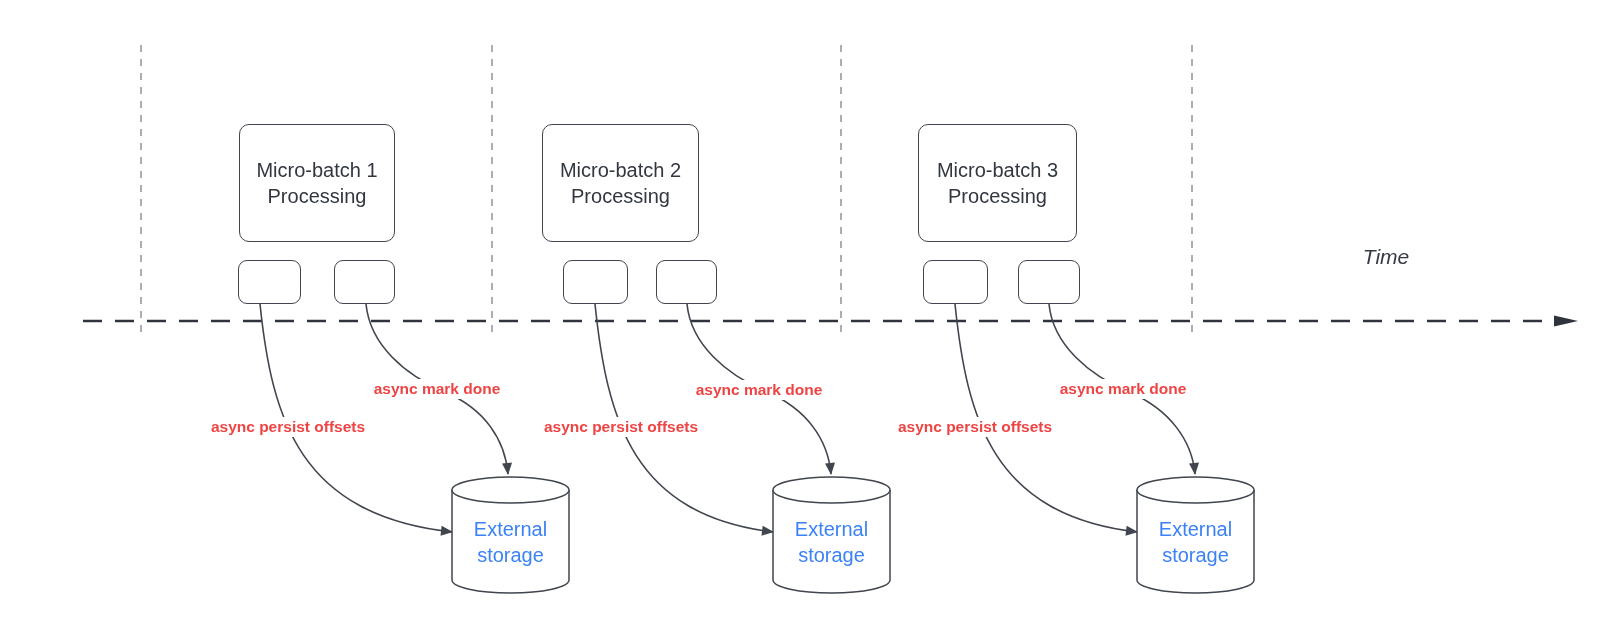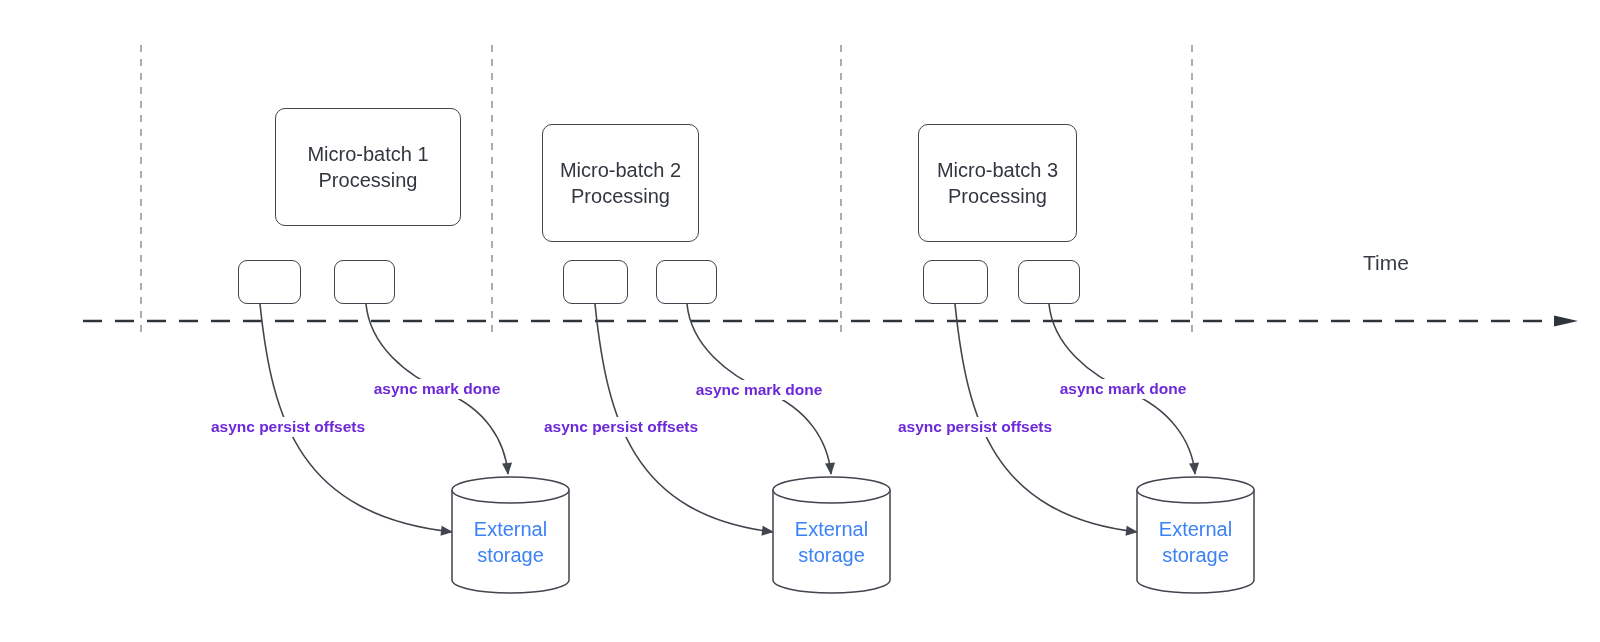--- a/index.html
+++ b/index.html
@@ -41,21 +41,21 @@
     border-radius: 9px;
     background: #ffffff;
   }
   .edge-label {
     position: absolute;
     transform: translate(-50%, -50%);
     background: #ffffff;
     padding: 1px 3px;
     font-size: 15.5px;
     font-weight: bold;
-    color: #6d28d9;
+    color: #ef4444;
     white-space: nowrap;
   }
   .storage-label {
     position: absolute;
     text-align: center;
     color: #3b82f6;
     font-size: 20px;
     line-height: 26px;
   }
   .storage-label span, .node span {
@@ -107,21 +107,21 @@
       <path d="M773,490 L773,580 A58.5,13 0 0 0 890,580 L890,490" fill="#ffffff" stroke="#40454e" stroke-width="1.5"></path>
       <ellipse cx="831.5" cy="490" rx="58.5" ry="13" fill="#ffffff" stroke="#40454e" stroke-width="1.5"></ellipse>
     </g>
 
     <g>
       <path d="M1137,490 L1137,580 A58.5,13 0 0 0 1254,580 L1254,490" fill="#ffffff" stroke="#40454e" stroke-width="1.5"></path>
       <ellipse cx="1195.5" cy="490" rx="58.5" ry="13" fill="#ffffff" stroke="#40454e" stroke-width="1.5"></ellipse>
     </g>
   </svg>
 
-  <div class="node" style="left:239px; top:108px; width:186px; height:118px;margin-left:36px;">
+  <div class="node" style="left:239px; top:124px; width:156px; height:118px;">
     <span>Micro-batch 1</span>
     <span>Processing</span>
   </div>
   <div class="slot" style="left:238px; top:260px; width:63px; height:44px;"></div>
   <div class="slot" style="left:334px; top:260px; width:61px; height:44px;"></div>
   <div class="edge-label" style="left:288px; top:427px;">async persist offsets</div>
   <div class="edge-label" style="left:437px; top:389px;">async mark done</div>
   <div class="storage-label" style="left:452px; top:516px; width:117px;">
     <span>External</span>
     <span>storage</span>
@@ -146,15 +146,15 @@
   </div>
   <div class="slot" style="left:923px; top:260px; width:65px; height:44px;"></div>
   <div class="slot" style="left:1018px; top:260px; width:62px; height:44px;"></div>
   <div class="edge-label" style="left:975px; top:427px;">async persist offsets</div>
   <div class="edge-label" style="left:1123px; top:389px;">async mark done</div>
   <div class="storage-label" style="left:1137px; top:516px; width:117px;">
     <span>External</span>
     <span>storage</span>
   </div>
 
-  <div class="time-label" style="left:1386px; top:251px;">Time</div>
+  <div class="time-label" style="left:1386px; top:245px;font-style:italic;">Time</div>
 
 </div>
 
 </body></html>

